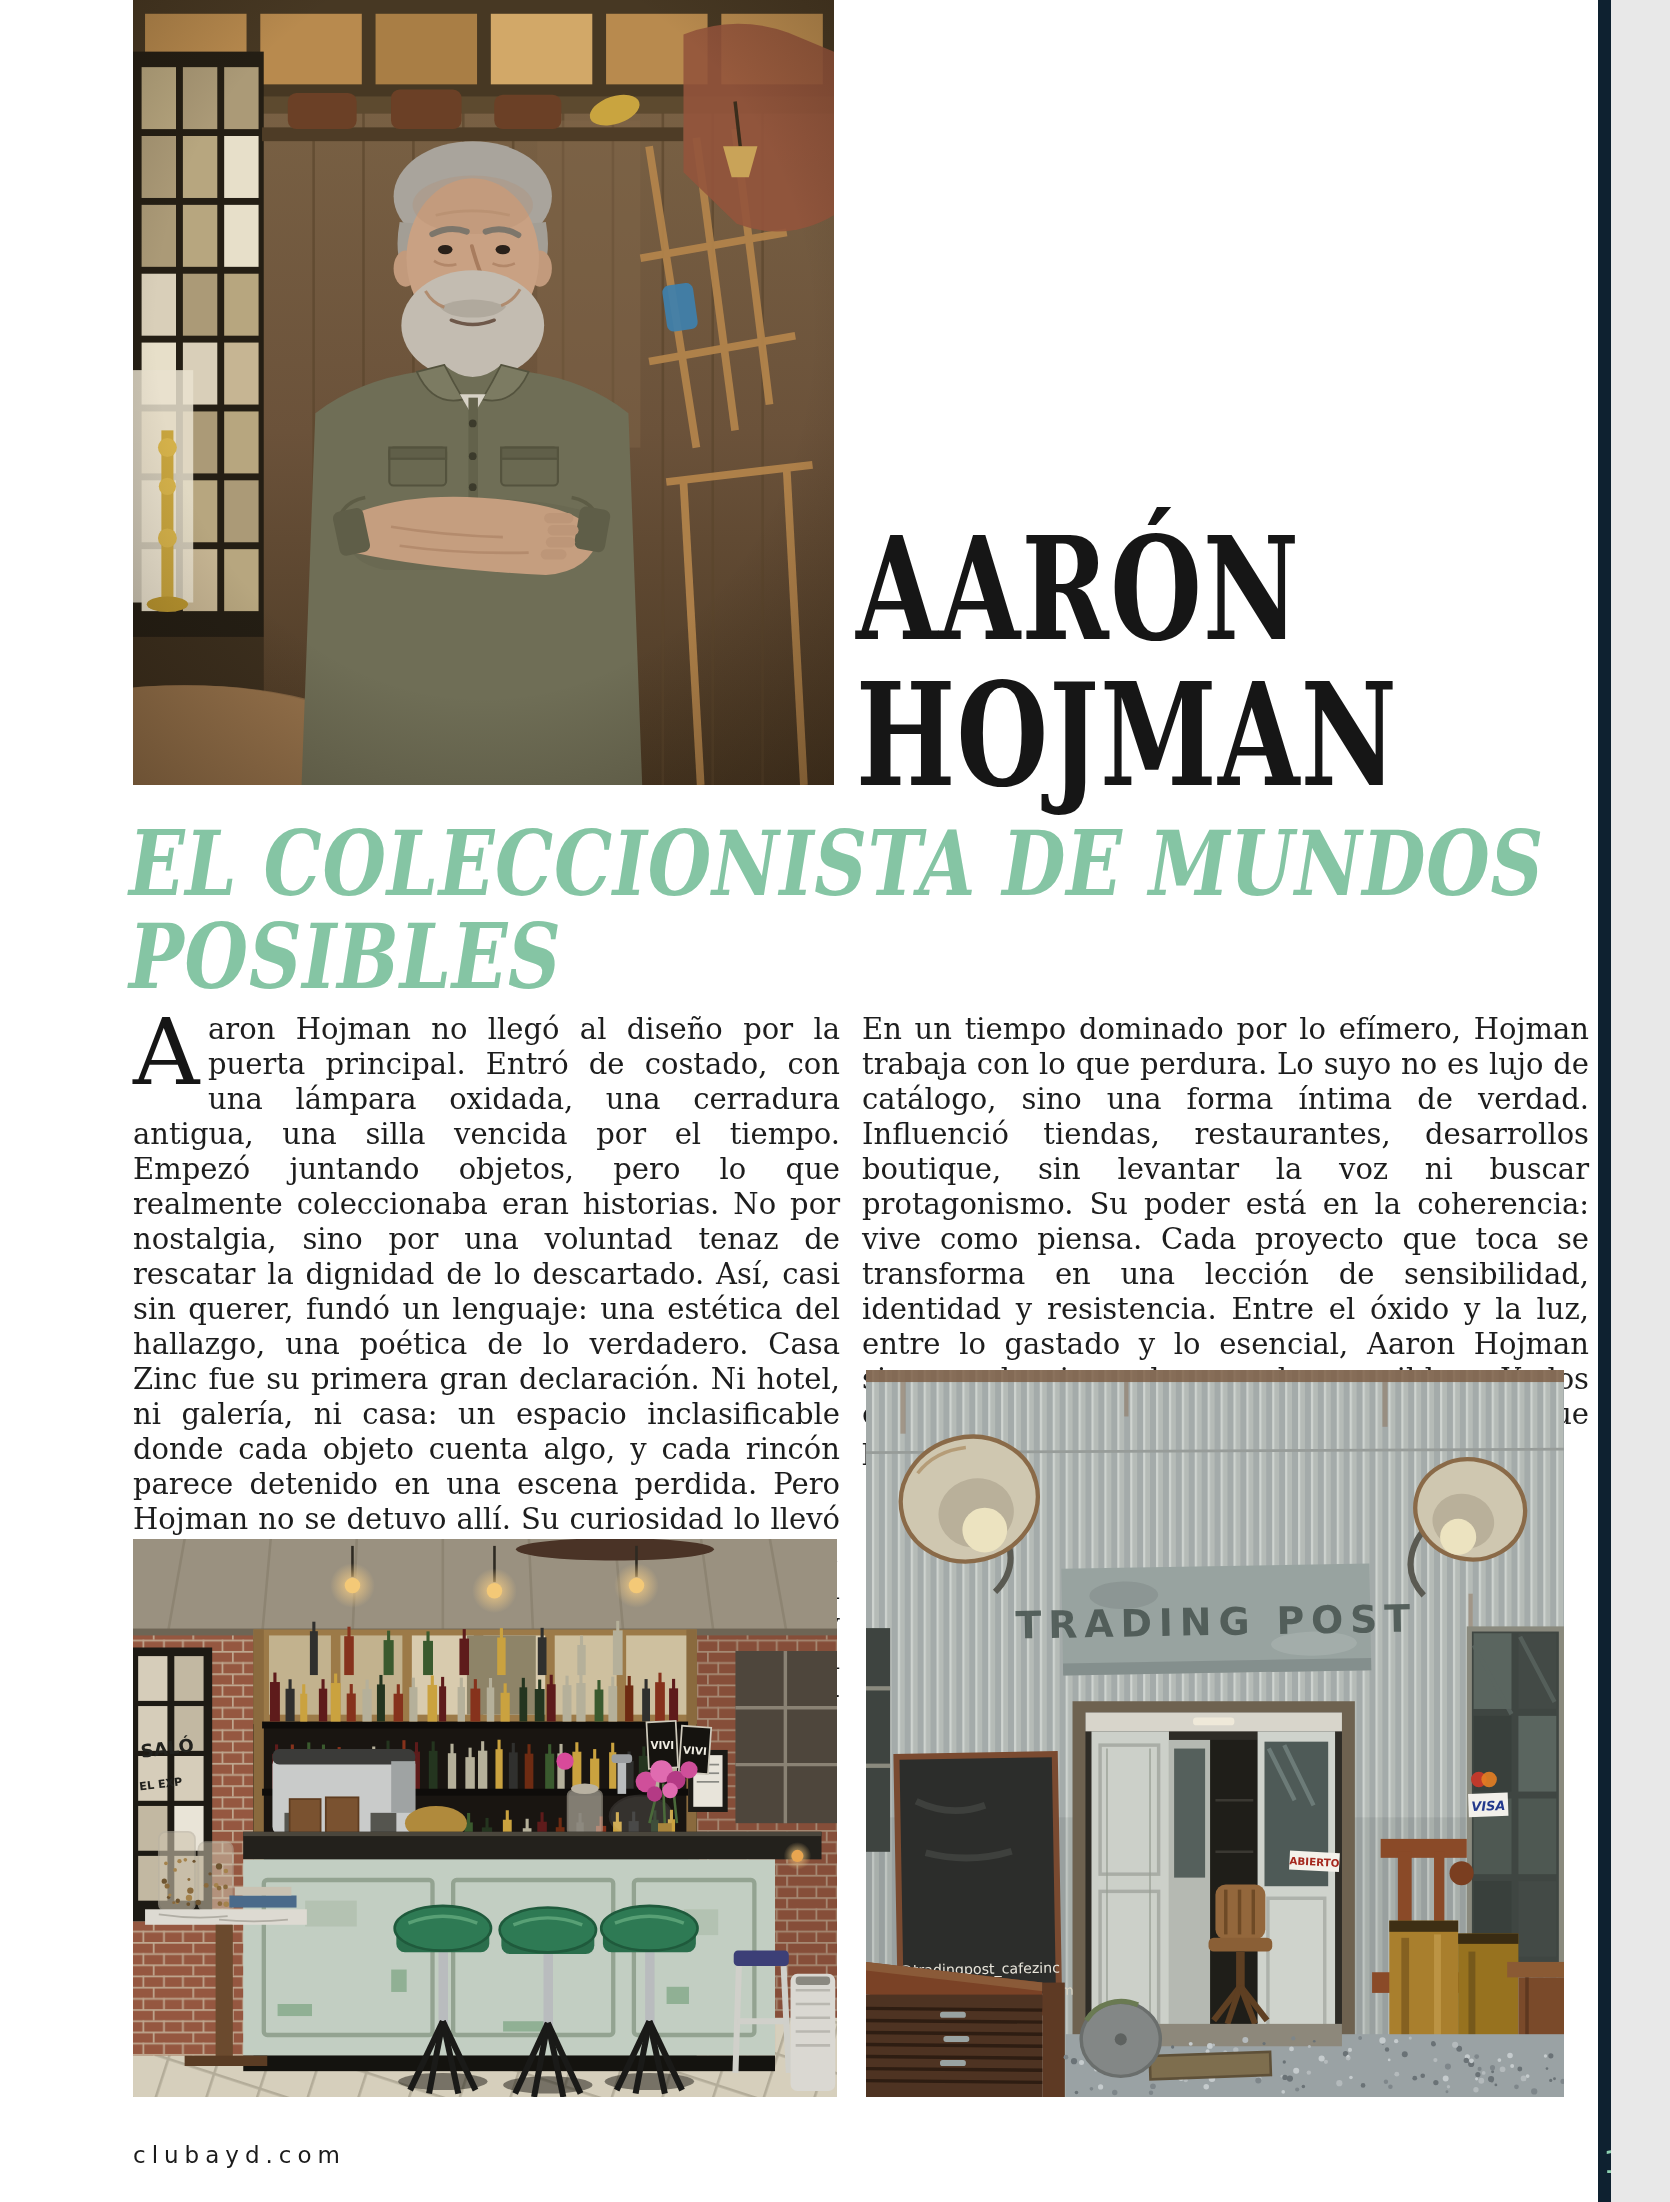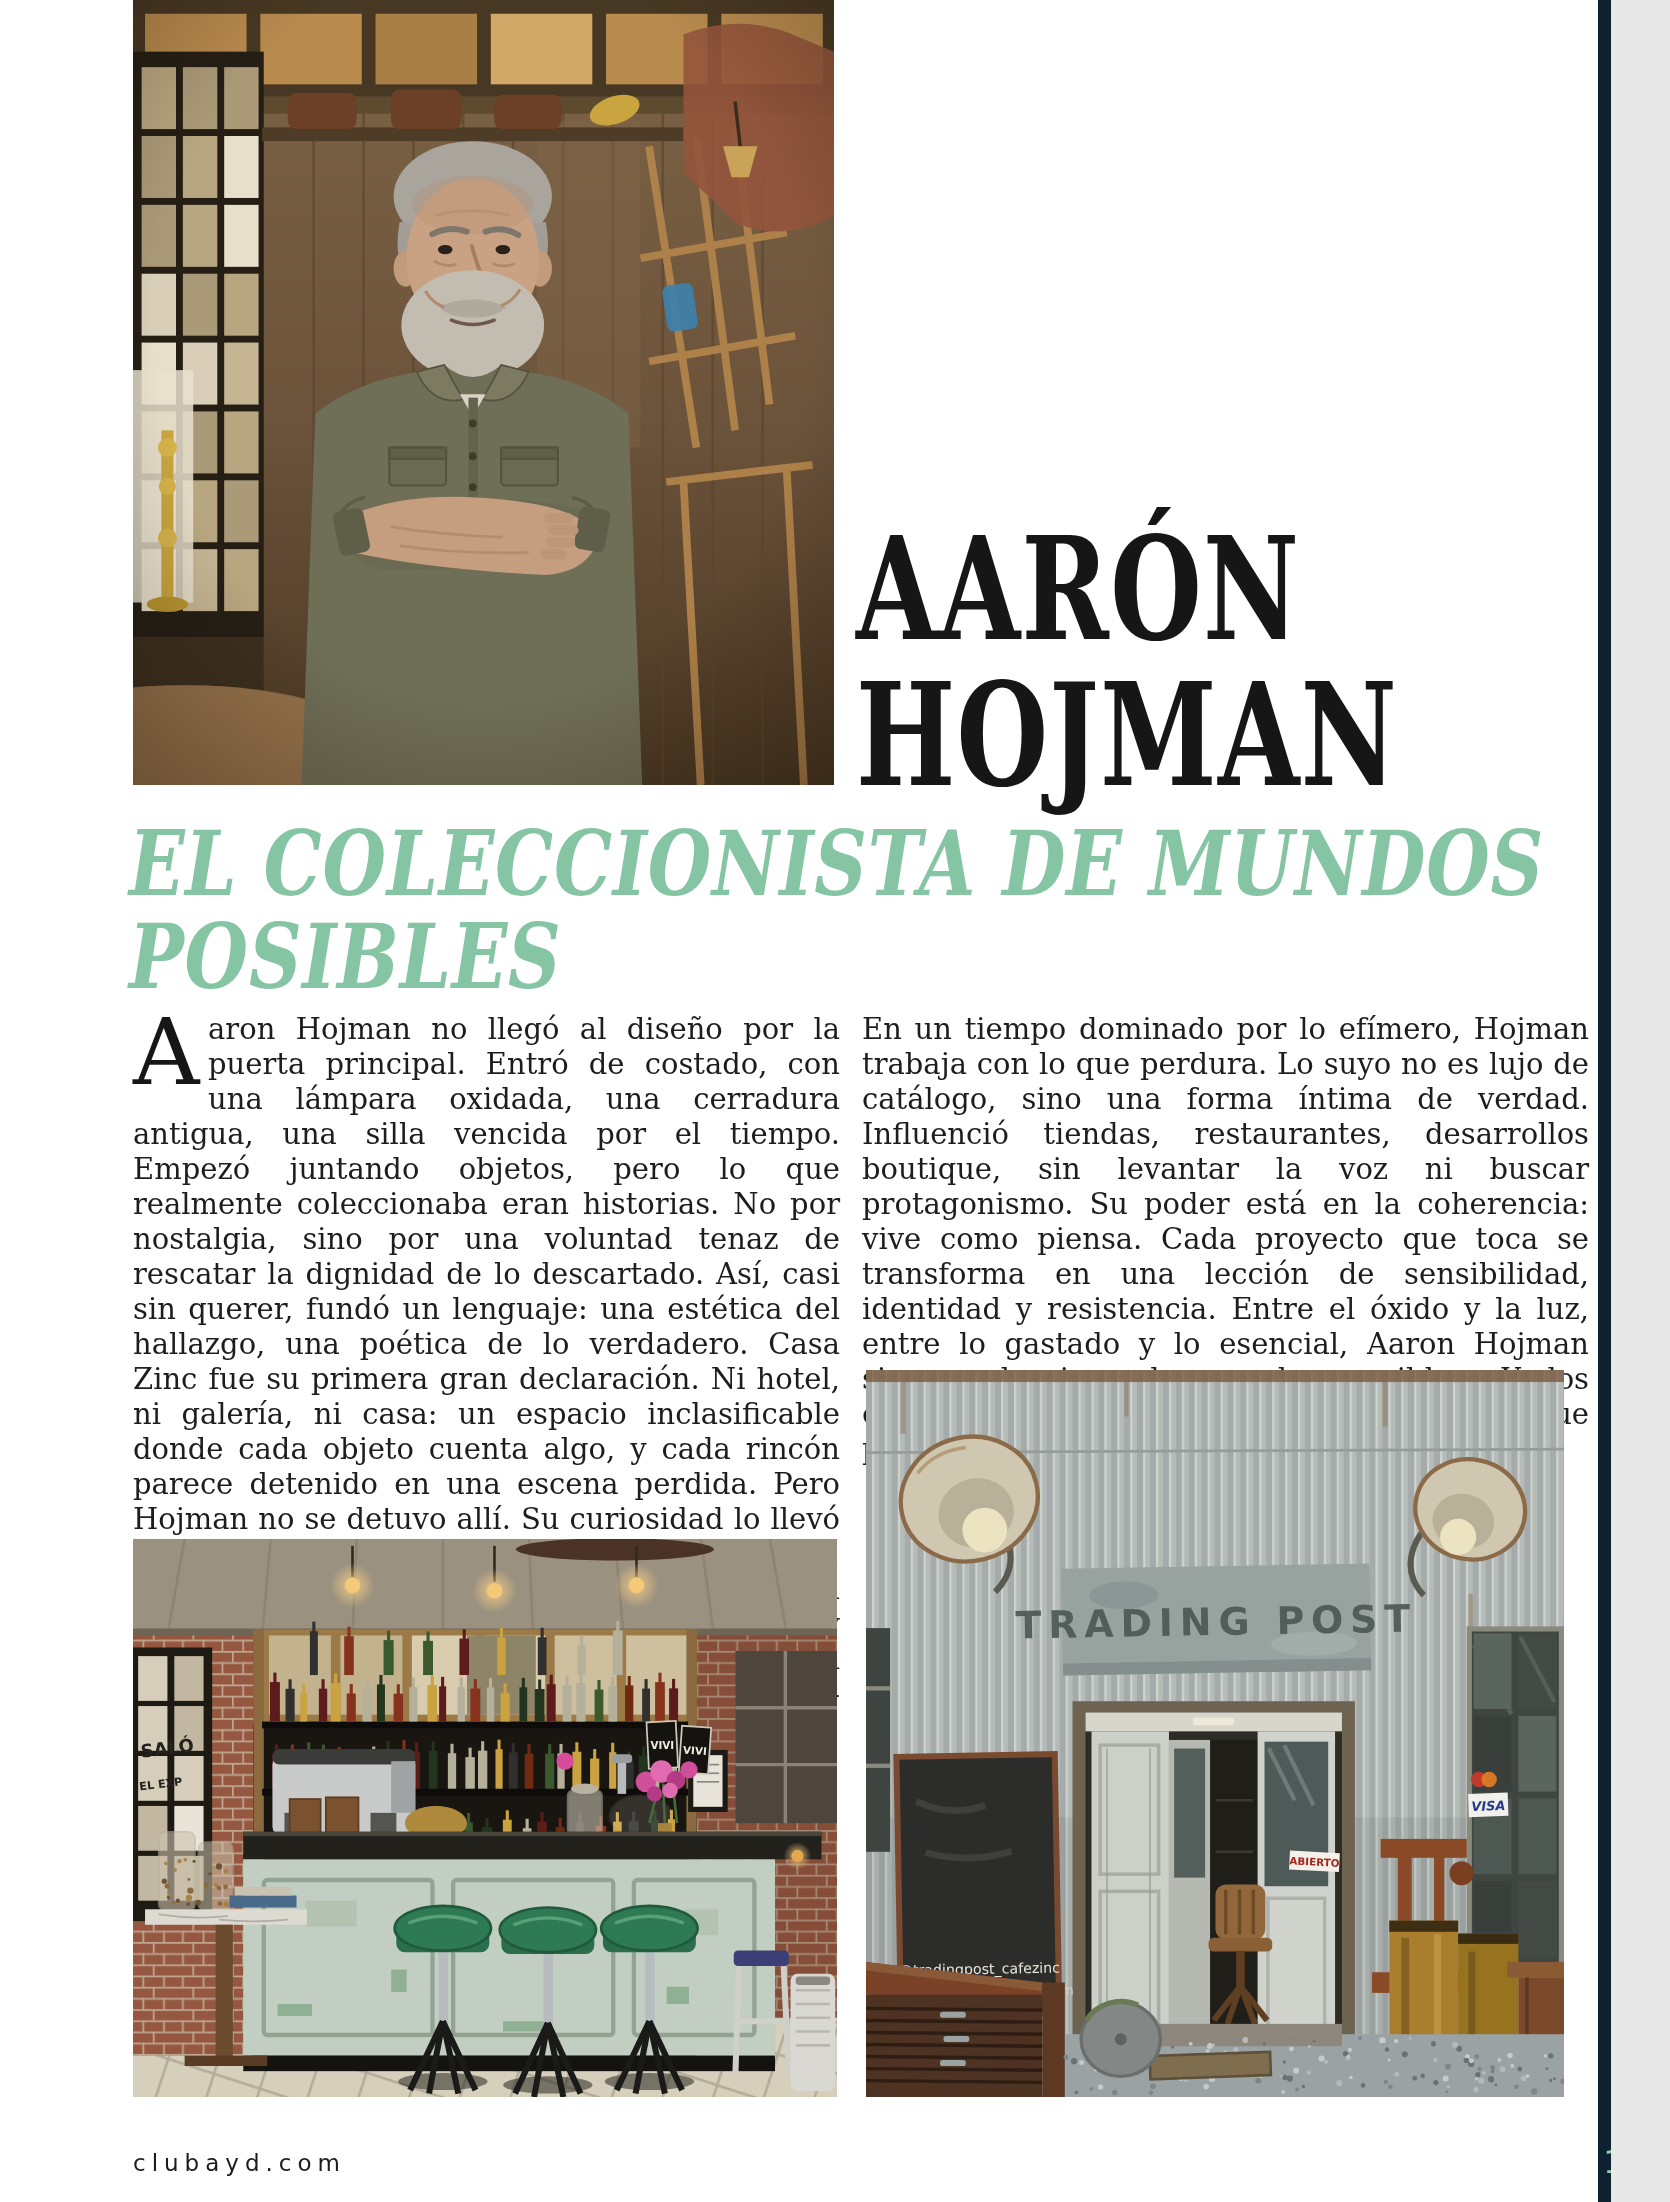--- a/index.html
+++ b/index.html
@@ -23,21 +23,21 @@
   #subtitle span{display:block;}
 
   .column{position:absolute;top:1012px;text-align:justify;color:#1d1d1d;
           font-size:29px;line-height:35px;}
   .column p{margin:0;}
   #col1{left:133px;width:707px;}
   #col2{left:862px;width:727px;}
   .dropcap{float:left;font-size:92px;line-height:72px;padding:5.2px 8.6px 0 0;color:#161616;}
 
   #footer-url{position:absolute;left:133px;top:2142px;color:#1b1b1b;
-              font-family:"DejaVu Sans",sans-serif;font-size:23px;letter-spacing:6px;margin-top:8px;}
+              font-family:"DejaVu Sans",sans-serif;font-size:23px;letter-spacing:6px;}
 
   #sidebar{position:absolute;left:1598px;top:0;width:73px;height:2203px;background:#0e2130;}
   #sidebar-label{position:absolute;top:989px;left:50%;transform:translateX(-50%);
                  writing-mode:vertical-rl;white-space:nowrap;
                  font-family:"DejaVu Serif",serif;font-size:38px;letter-spacing:2.6px;color:#8ed1b1;}
   #page-num{position:absolute;left:5.2px;bottom:22.4px;color:#82cbad;
             font-family:"DejaVu Sans",sans-serif;font-size:32px;}
 </style>
 </head>
 <body>

